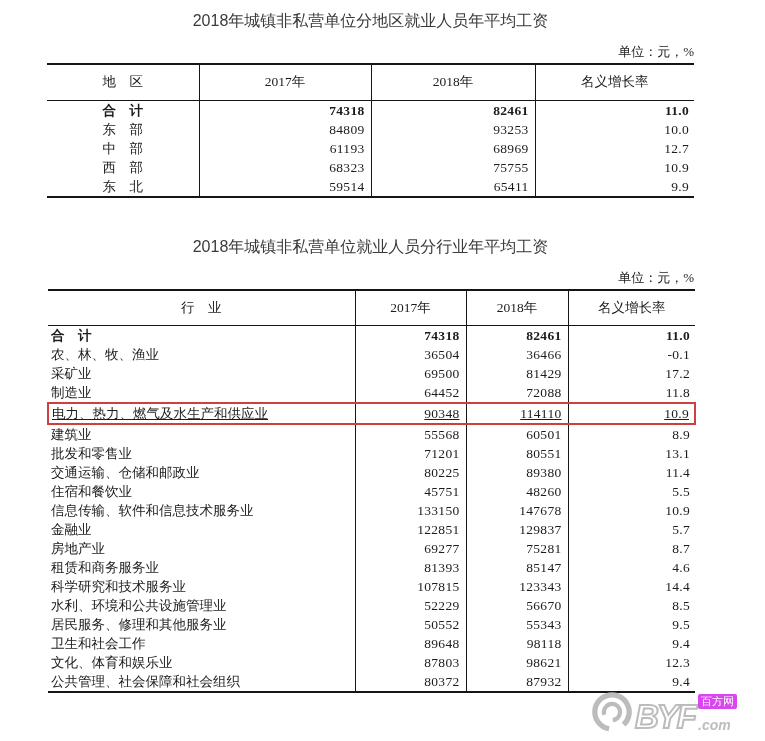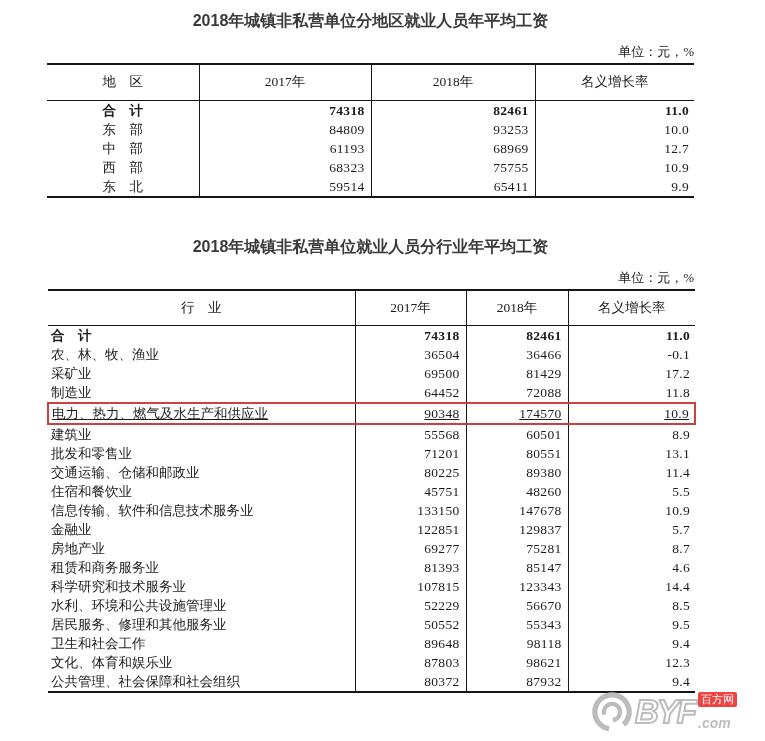--- a/index.html
+++ b/index.html
@@ -15,21 +15,21 @@
     background: #ffffff;
     overflow: hidden;
   }
   .content {
     padding-left: 47px;
     padding-right: 71px; 
   }
   .tbl-title {
     font-family: "Liberation Sans", "DejaVu Sans", sans-serif;
     font-size: 16px;
-    font-weight: bold;
+    font-weight: normal;
     color: #3a3a3a;
     text-align: center;
     line-height: 19px;
   }
   .title-1 { padding-top: 11px; }
   .title-2 { margin-top: 39px; }
   .unit-row {
     text-align: right;
     font-size: 13px;
     color: #222;
@@ -73,36 +73,36 @@
 
   
   .watermark {
     position: absolute;
     right: 2px;
     bottom: 8px;
     width: 172px;
     color: #b9b9b9;
     pointer-events: none;
   }
-  .wm-top { display: flex; align-items: center; }
+  .wm-top { display: flex; align-items: flex-end; }
   .wm-logo { flex: 0 0 auto; margin-top: 2px; }
   .wm-byf {
     font-family: "Liberation Sans", "DejaVu Sans", sans-serif;
     font-style: italic;
     font-weight: bold;
     font-size: 33px;
     line-height: 33px;
     letter-spacing: -2px;
     color: transparent;
     -webkit-text-stroke: 2px #bcbcbc;
     margin-left: 2px;
   }
   .wm-right { display: flex; flex-direction: column; align-items: flex-start; margin-left: 3px; }
   .wm-cn-badge {
-    background: #ef4444;
+    background: #d946ef;
     color: #ffffff;
     font-family: "Liberation Sans", "DejaVu Sans", sans-serif;
     font-size: 11px;
     line-height: 15px;
     padding: 0 3px;
     border-radius: 2px;
     white-space: nowrap;
   }
   .wm-com {
     font-family: "Liberation Sans", "DejaVu Sans", sans-serif;
@@ -218,21 +218,21 @@
           </tr>
           <tr>
             <td>制造业</td>
             <td class="num">64452</td>
             <td class="num">72088</td>
             <td class="num growth">11.8</td>
           </tr>
           <tr class="highlight">
             <td>电力、热力、燃气及水生产和供应业</td>
             <td class="num">90348</td>
-            <td class="num">174570</td>
+            <td class="num">114110</td>
             <td class="num growth">10.9</td>
           </tr>
           <tr>
             <td>建筑业</td>
             <td class="num">55568</td>
             <td class="num">60501</td>
             <td class="num growth">8.9</td>
           </tr>
           <tr>
             <td>批发和零售业</td>

